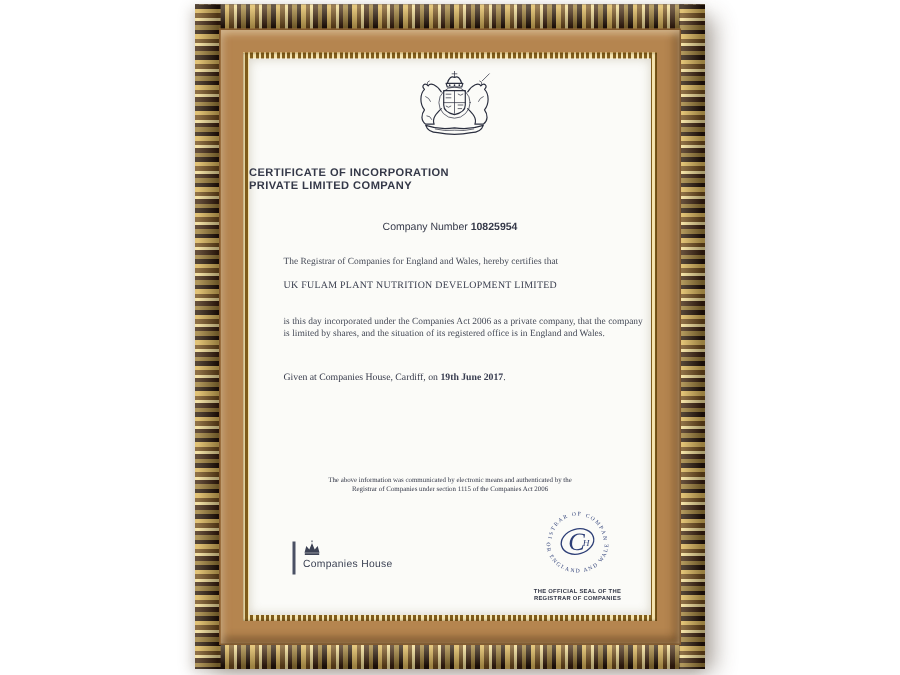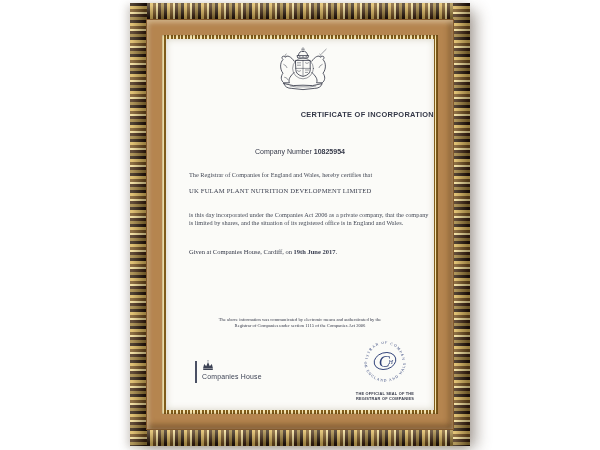--- a/index.html
+++ b/index.html
@@ -34,22 +34,22 @@
                    inset -4px 0 6px rgba(60,35,10,.30);}
   .bead{position:absolute;inset:32px;background:#b98f35;
         background-image:repeating-linear-gradient(90deg,
           rgba(255,242,195,.85) 0 1.5px, rgba(96,64,12,.65) 1.5px 3.5px);
         box-shadow:inset 0 0 2px rgba(40,20,0,.6);}
   .paper{position:absolute;inset:36px;background:#fbfbf8;
          box-shadow:inset 0 0 7px rgba(120,100,60,.28);}
   
   .paper *{color:#343848;}
   .crest{position:absolute;left:50%;margin-left:-29px;top:6px;width:64px;height:58px;}
-  .title{position:absolute;top:71px;left:0;right:0;text-align:right;
-         font-weight:bold;font-size:7.4px;line-height:9px;letter-spacing:.3px;color:#31343f;padding-left:20px;}
+  .title{position:absolute;top:71px;left:0;right:0;text-align:left;
+         font-weight:bold;font-size:7.4px;line-height:9px;letter-spacing:.3px;color:#31343f;}
   .company-number{position:absolute;top:109px;left:0;right:0;text-align:center;
          font-size:7px;color:#3a3e4c;}
   .company-number b{font-weight:bold;}
   .serifline{font-family:"Liberation Serif",serif;font-size:6.3px;color:#454a57;}
   .registrar{position:absolute;top:132px;left:23px;right:12px;}
   .company-name{position:absolute;top:148px;left:23px;right:12px;
          font-family:"Liberation Serif",serif;font-size:6.6px;color:#3c4050;letter-spacing:.2px;}
   .paragraph{position:absolute;top:172px;left:23px;width:240px;
          font-family:"Liberation Serif",serif;font-size:6.3px;line-height:8px;color:#454a57;}
   .given{position:absolute;top:209px;left:23px;right:10px;
@@ -108,20 +108,21 @@
 
         <path class="ink-stroke" d="M51 18 C55 12 60 10 62 13 C65 10 68 13 65 16 C69 20 69 28 65 33 C68 37 68 42 64 45 L57 45 C59 40 55 36 51 32"></path>
         <path class="ink-thin" d="M63 9 L69 3 M62 13 q2 -3 -1 -4 M64 22 q-3 1 -4 4"></path>
 
         <path class="ink-stroke" d="M16 46 Q28 50 40 48 Q52 50 64 46 Q62 52 54 52 Q40 55 26 52 Q18 52 16 46 Z"></path>
         <path class="ink-thin" d="M24 49 q8 2 16 1 q8 1 16 -1"></path>
       </svg>
 
       <div class="title">
         <div>CERTIFICATE OF INCORPORATION</div>
+        <div>PRIVATE LIMITED COMPANY</div>
       </div>
 
       <div class="company-number">
         <span>Company Number</span>
         <b>10825954</b>
       </div>
 
       <div class="serifline registrar">The Registrar of Companies for England and Wales, hereby certifies that</div>
 
       <div class="company-name">UK FULAM PLANT NUTRITION DEVELOPMENT LIMITED</div>

